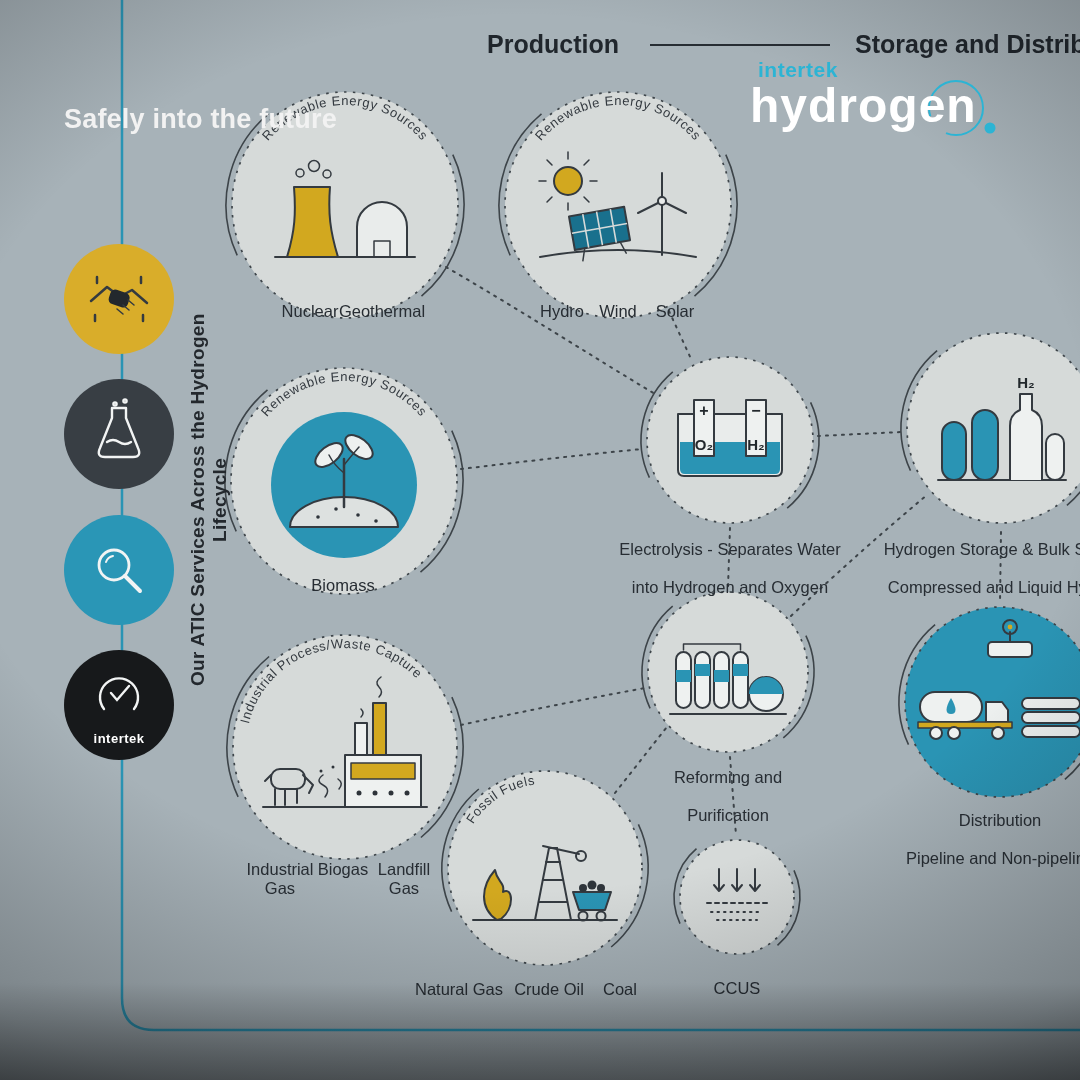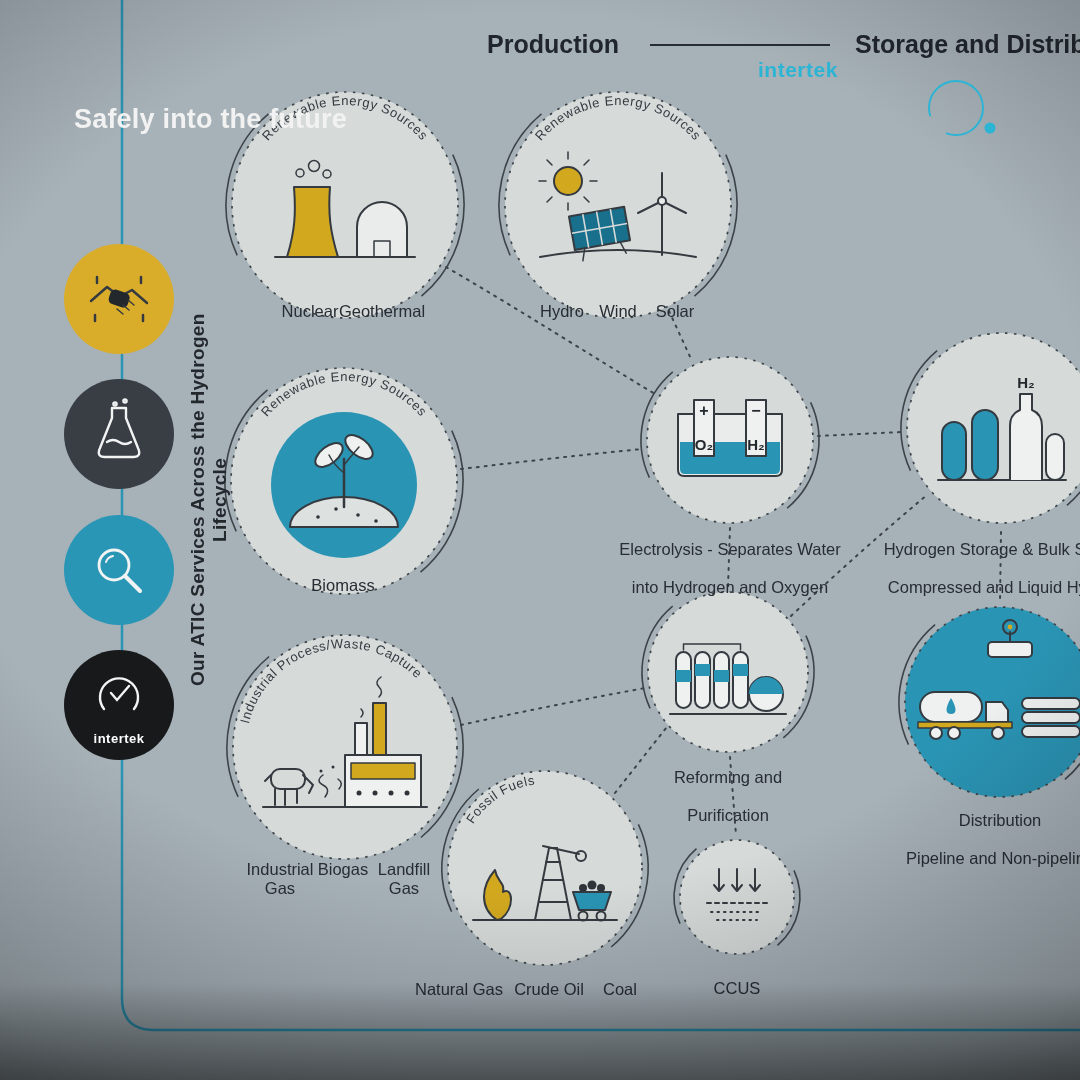--- a/index.html
+++ b/index.html
@@ -32,21 +32,21 @@
           writing-mode:vertical-rl;transform:rotate(180deg);
           font-weight:700;font-size:19px;color:#23282d;letter-spacing:.3px;text-align:center}
   .badge{position:absolute;left:64px;width:110px;height:110px;border-radius:50%;z-index:2;
          display:flex;align-items:center;justify-content:center}
   .frame-svg{position:absolute;inset:0;z-index:1}
   .conn-svg{position:absolute;inset:0;z-index:1}
   .vignette{position:absolute;inset:0;z-index:8;pointer-events:none;
     background:
       radial-gradient(115% 88% at 48% 42%, rgba(8,10,12,0) 46%, rgba(8,10,12,0.28) 72%, rgba(8,10,12,0.78) 100%),
       linear-gradient(to top, rgba(0,0,0,0.45) 0%, rgba(0,0,0,0) 9%);}
-  .tagline{position:absolute;left:74px;top:104px;z-index:9;color:#f2f2f2;
+  .tagline{position:absolute;left:64px;top:104px;z-index:9;color:#f2f2f2;
            font-size:27px;font-weight:700;letter-spacing:.2px}
   .logo{position:absolute;left:740px;top:58px;width:340px;height:110px;z-index:9}
   .logo .brand{position:absolute;left:18px;top:0;color:var(--logoteal);
                font-size:21px;font-weight:700;letter-spacing:.5px}
   .logo .product{position:absolute;left:10px;top:20px;color:#fff;
                  font-size:48px;font-weight:600;letter-spacing:1px}
   .logo svg{position:absolute;left:0;top:0}
   .badge .blabel{position:absolute;color:#fff;font-size:13px;font-weight:700;letter-spacing:.5px}
 </style>
 </head>
@@ -76,20 +76,21 @@
   <div class="hdr" style="left:855px;top:30px;width:420px;text-align:left;white-space:nowrap">Storage and Distribution</div>
 
   <div class="tagline">Safely into the future</div>
 
   <div class="logo">
     <svg width="340" height="110">
       <circle cx="216" cy="50" r="27" fill="none" stroke="#2cb4d4" stroke-width="2" pathLength="100" stroke-dasharray="86 14" stroke-dashoffset="55"></circle>
       <circle cx="250" cy="70" r="5.5" fill="#2cb4d4"></circle>
     </svg>
     <div class="brand">intertek</div>
+    <div class="product">hydrogen</div>
   </div>
 
   <div class="vtitle">Our ATIC Services Across the Hydrogen Lifecycle</div>
 
   <div class="badge" style="top:244px;background:#d9ad2a">
     <svg width="72" height="72" viewBox="-36 -36 72 72">
       <g class="sk25" fill="none" stroke="#23282d">
         <path d="M -28 2 L -12 -12 L 0 -3"></path>
         <path d="M 28 4 L 13 -9 L 2 -3"></path>
         <path d="M -22 -22 v 6 M 22 -22 v 6 M -24 16 v 6 M 24 16 v 6"></path>

